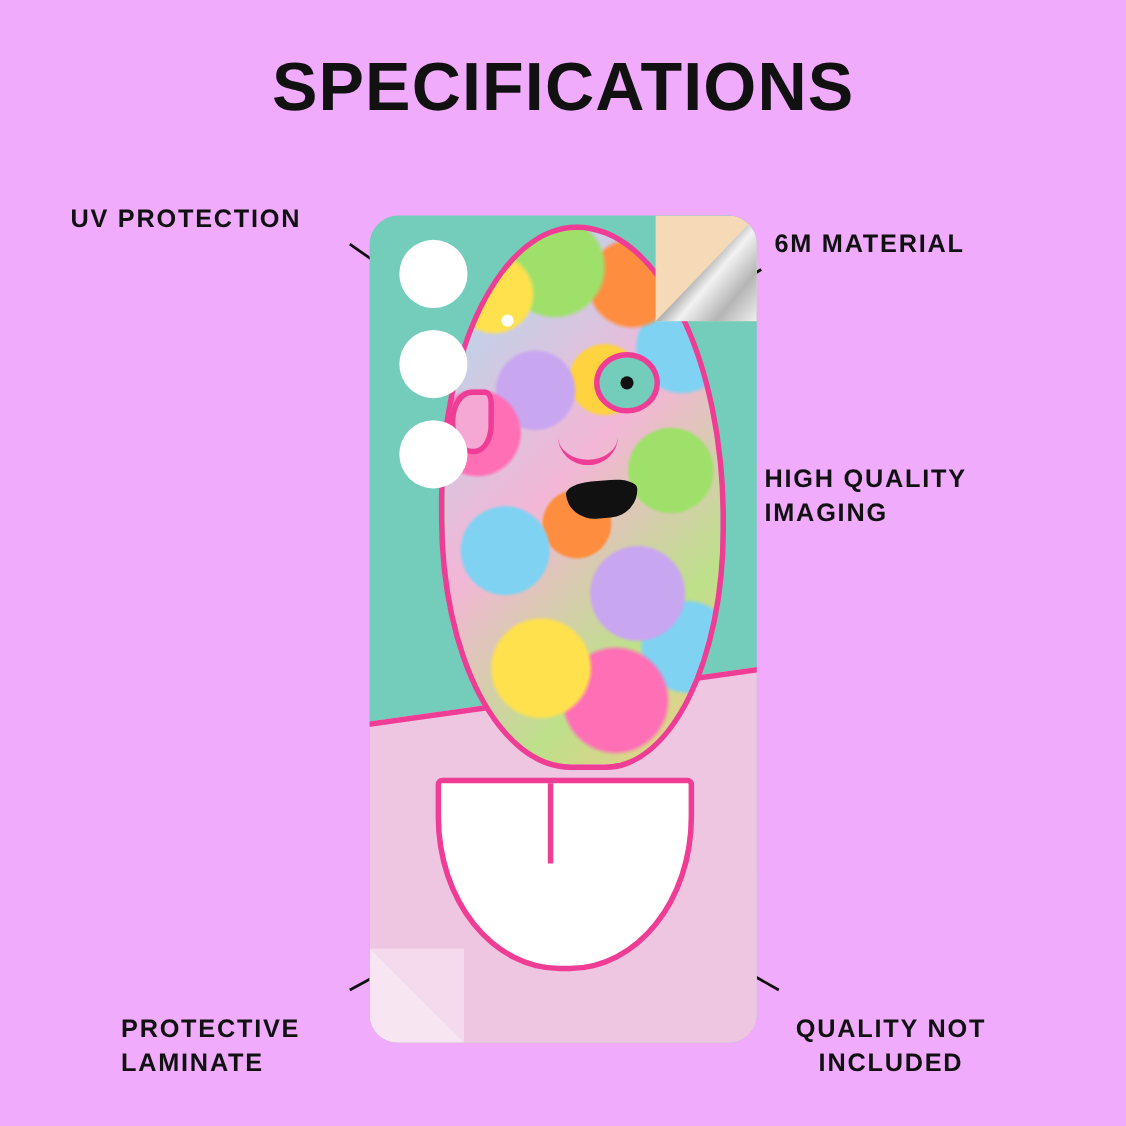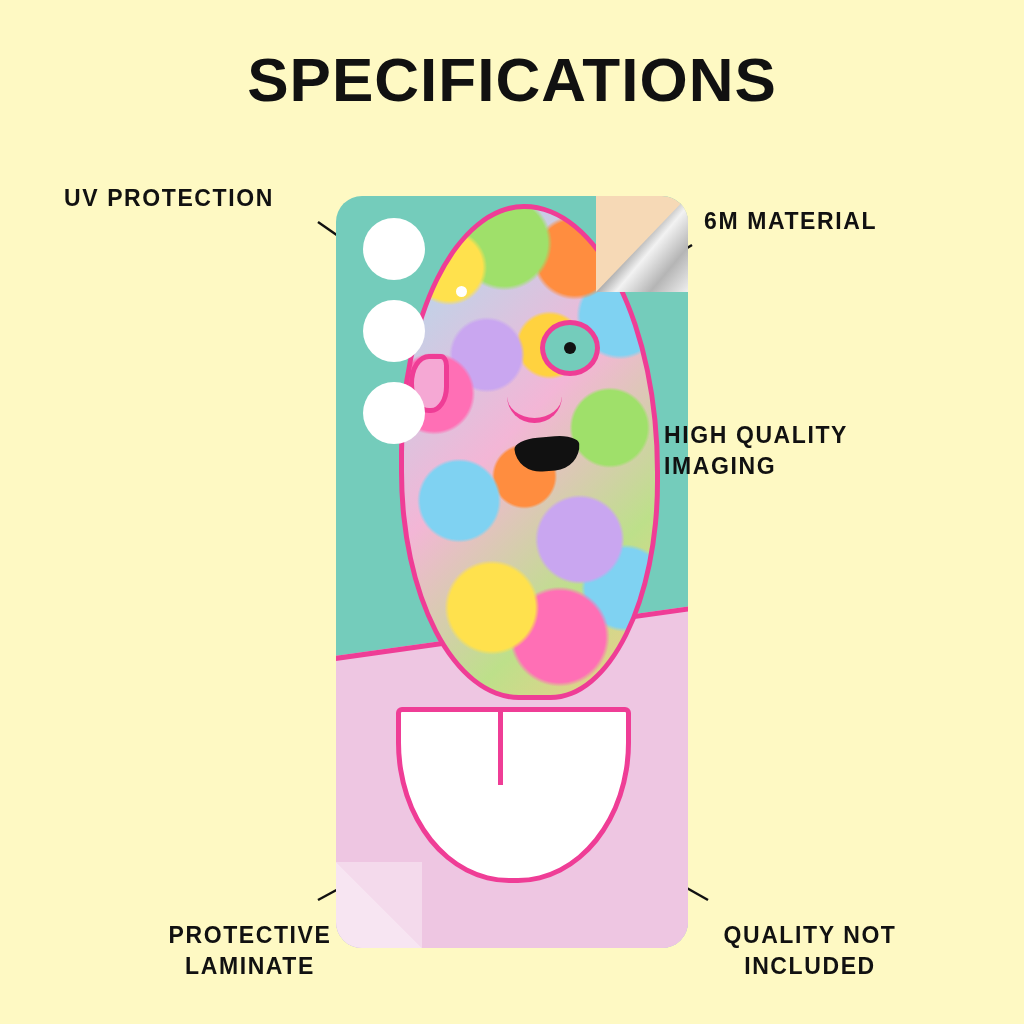--- a/index.html
+++ b/index.html
@@ -4,21 +4,21 @@
 <style>
   html, body {
     margin: 0;
     padding: 0;
     background: #ffffff;
   }
   #page {
     position: relative;
     width: 1024px;
     height: 1024px;
-    background: #fef9c3;
+    background: #f0abfc;
     font-family: "Liberation Sans", sans-serif;
     overflow: hidden;
   }
   #title {
     position: absolute;
     top: 44px;
     left: 0;
     width: 1024px;
     text-align: center;
     font-size: 62px;
@@ -31,22 +31,22 @@
     position: absolute;
     font-size: 23px;
     font-weight: bold;
     letter-spacing: 1.6px;
     color: #111111;
     line-height: 31px;
     white-space: pre-line;
   }
   #label-uv        { left: 64px;  top: 183px; text-align: left; }
   #label-3m        { left: 704px; top: 206px; text-align: left; }
-  #label-hq        { left: 664px; top: 420px; text-align: left; }
-  #label-laminate  { left: 110px; top: 920px; width: 280px; text-align: center; }
+  #label-hq        { left: 695px; top: 420px; text-align: left; }
+  #label-laminate  { left: 110px; top: 920px; width: 280px; text-align: left; }
   #label-device    { left: 660px; top: 920px; width: 300px; text-align: center; }
 
   svg.lines {
     position: absolute;
     left: 0; top: 0;
     width: 1024px;
     height: 1024px;
     pointer-events: none;
   }
 

